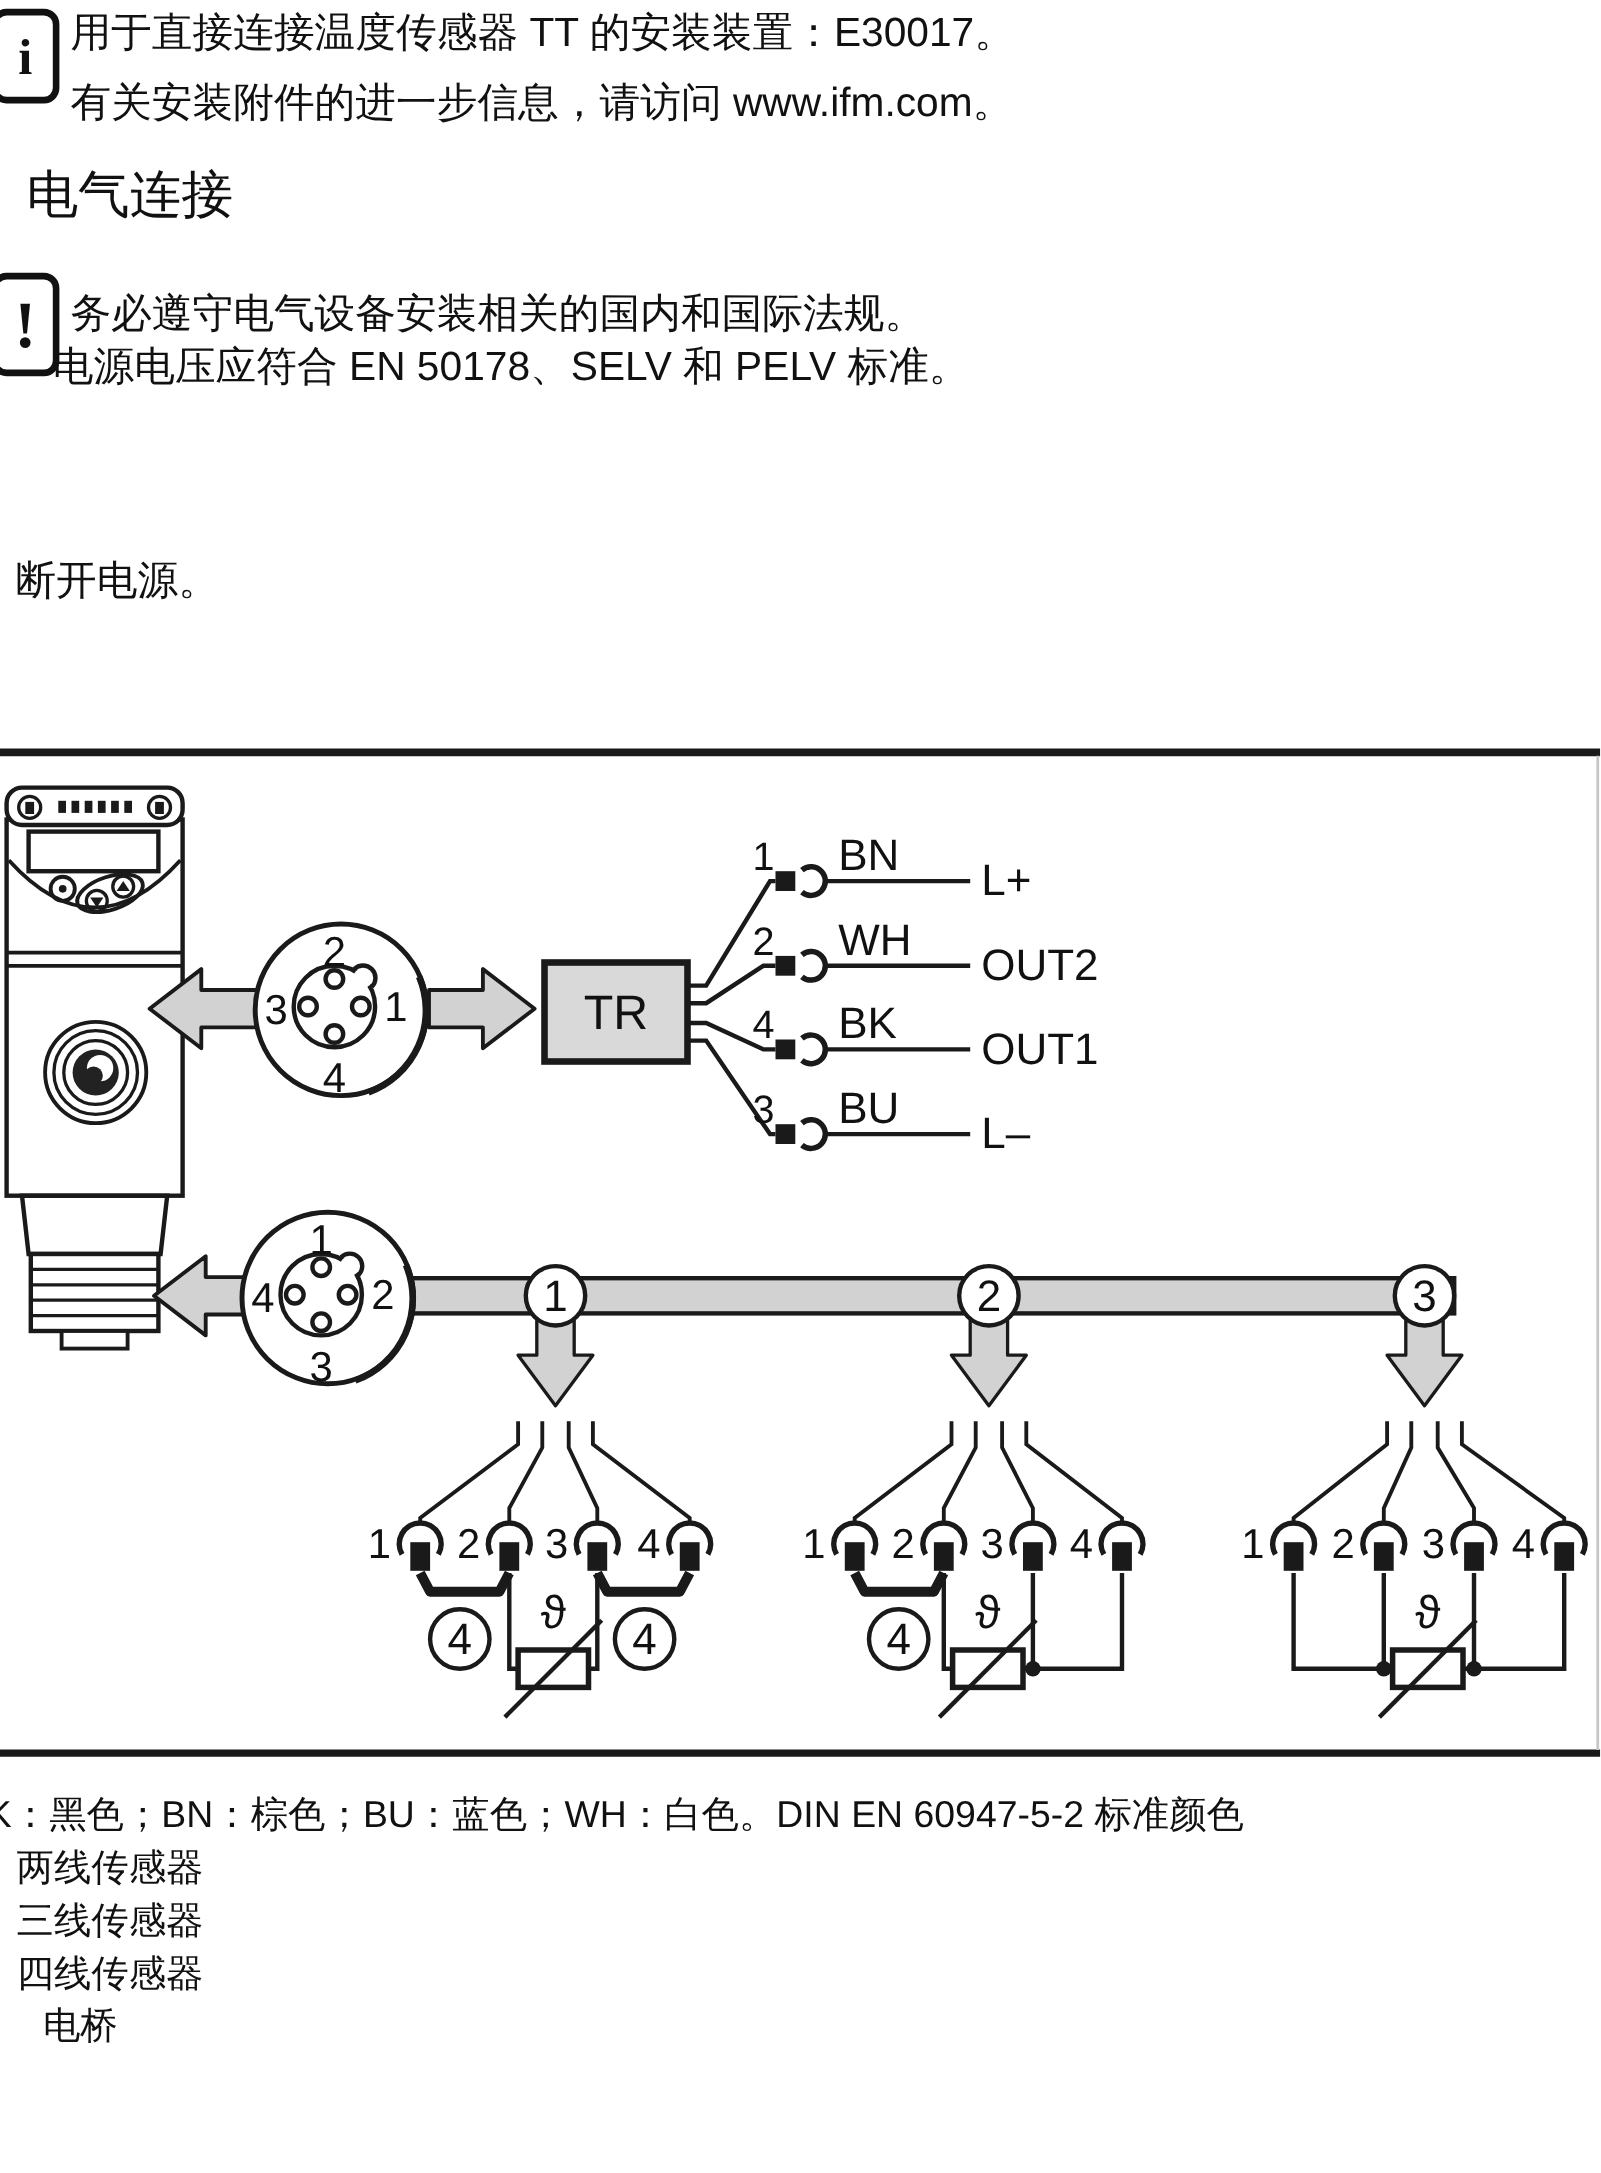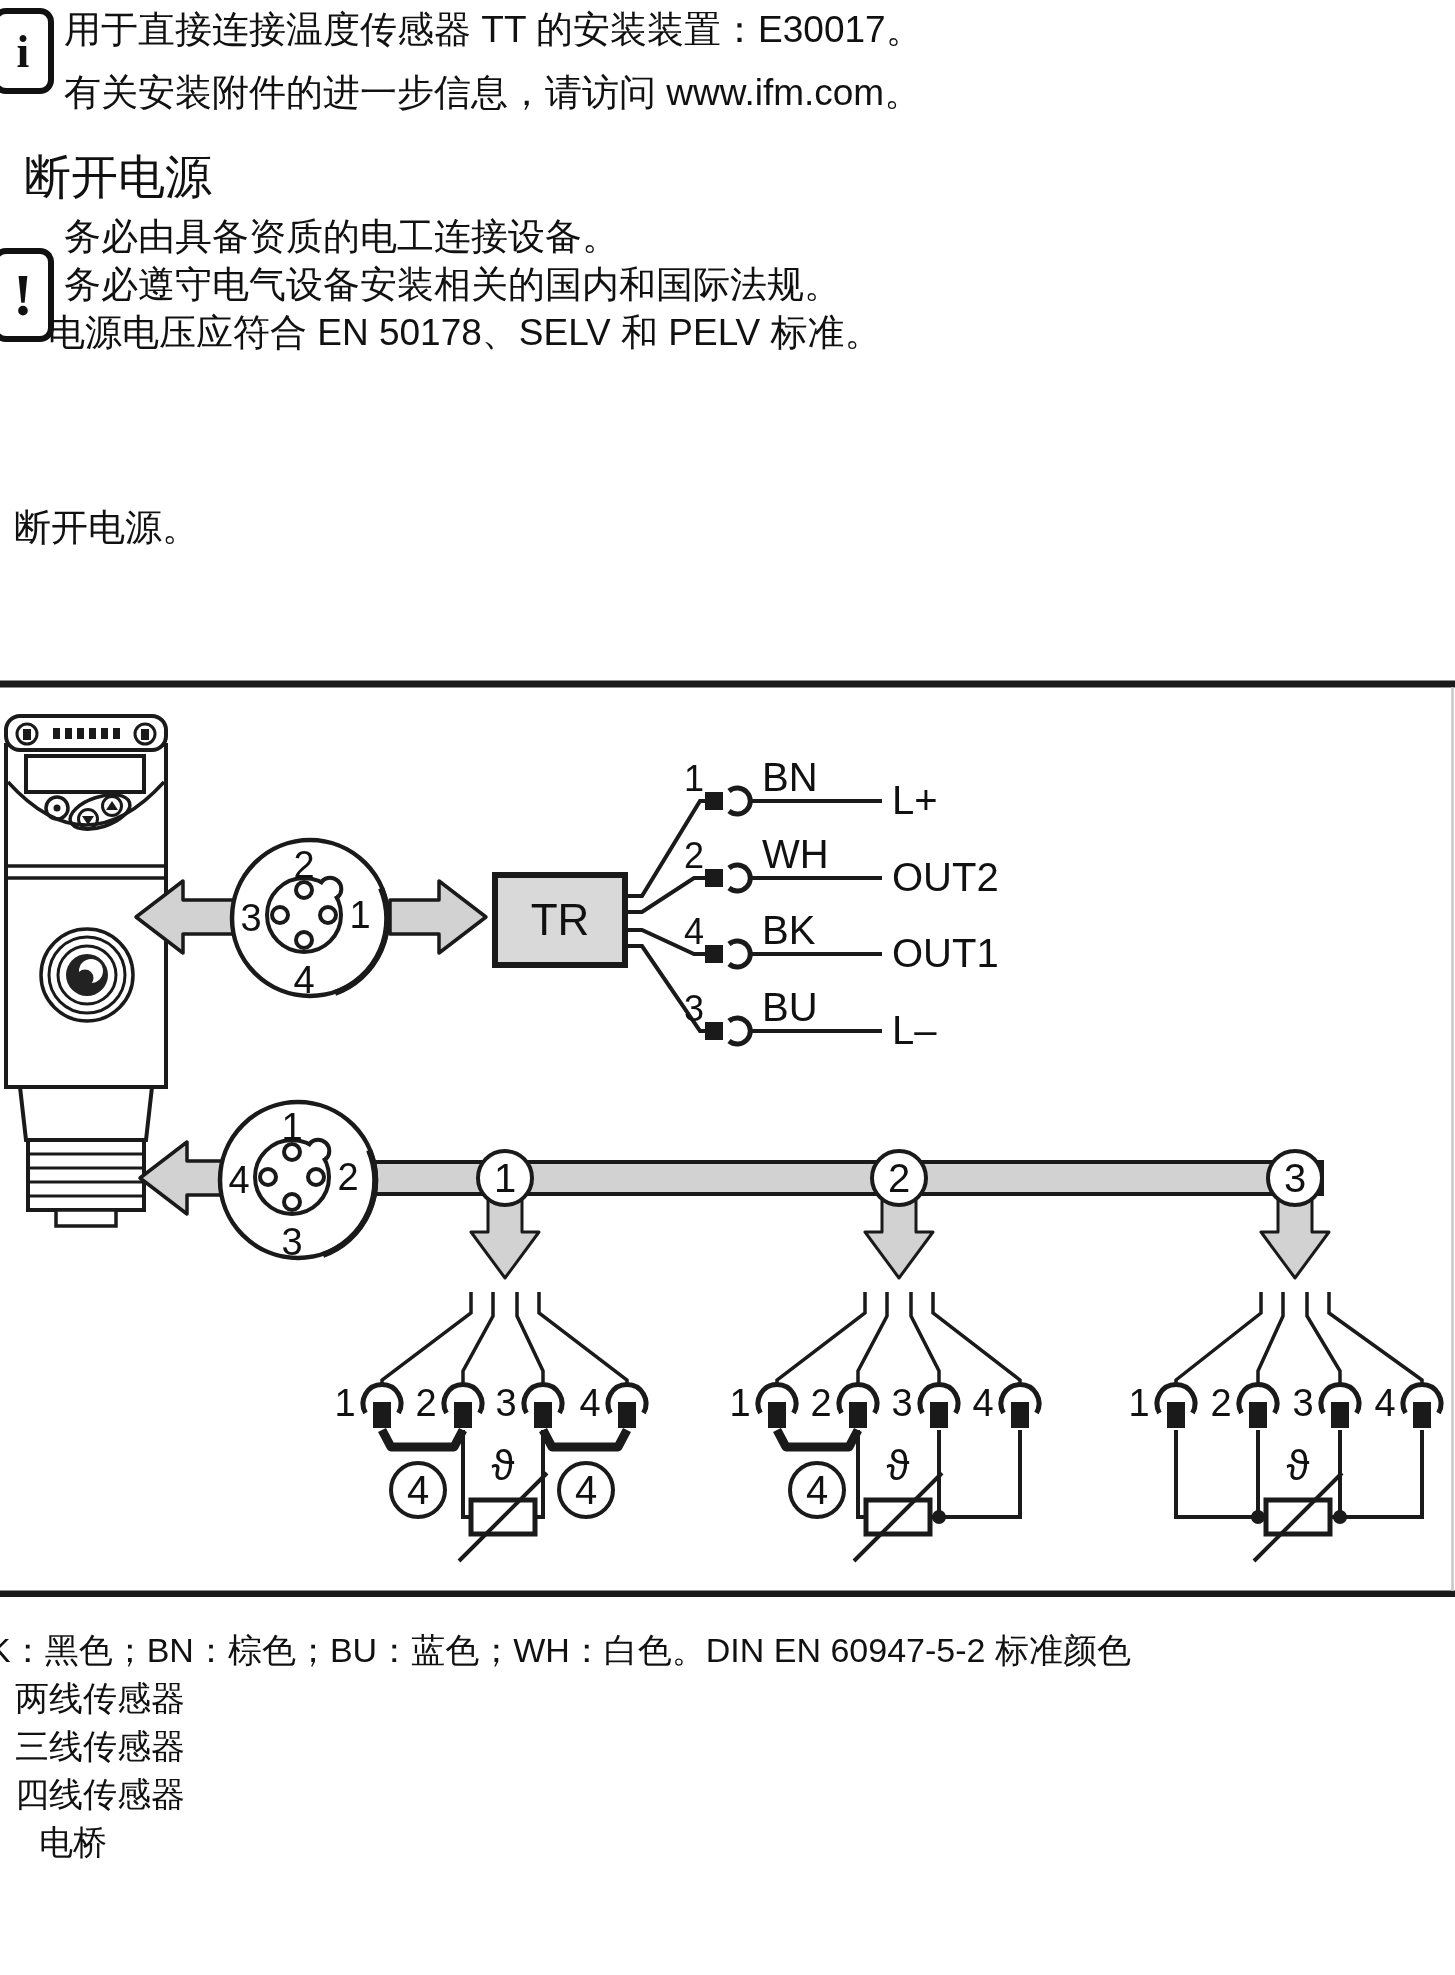--- a/index.html
+++ b/index.html
@@ -23,26 +23,25 @@
 <body>
 
 <div class="page">
 
   <div class="icon-box" style="left:-8px;top:8px;width:50px;height:74px;">
     <span class="icon-glyph" style="font-size:46px;">i</span>
   </div>
   <div class="t body-txt" style="left:64px;top:5px;">用于直接连接温度传感器 TT 的安装装置：E30017。</div>
   <div class="t body-txt" style="left:64px;top:68px;">有关安装附件的进一步信息，请访问 www.ifm.com。</div>
 
-  <div class="t heading" style="left:24px;top:146px;">断开电源</div>
+  <div class="t heading" style="left:24px;top:146px;">电气连接</div>
 
   <div class="icon-box" style="left:-8px;top:248px;width:50px;height:82px;">
     <span class="icon-glyph" style="font-size:60px;">!</span>
   </div>
-  <div class="t body-txt" style="left:64px;top:212px;">务必由具备资质的电工连接设备。</div>
   <div class="t body-txt" style="left:64px;top:260px;">务必遵守电气设备安装相关的国内和国际法规。</div>
   <div class="t body-txt" style="left:48px;top:308px;text-align:center;">电源电压应符合 EN 50178、SELV 和 PELV 标准。</div>
 
   <div class="t body-txt" style="left:14px;top:503px;text-align:center;">断开电源。</div>
 
   <svg style="top:680px;" width="1455" height="917" viewBox="0 680 1455 917">
 
     <line x1="0" y1="684" x2="1455" y2="684" class="ln" stroke-width="7"></line>
     <line x1="0" y1="1594" x2="1455" y2="1594" class="ln" stroke-width="7"></line>
     <line x1="1452.5" y1="687" x2="1452.5" y2="1591" stroke="#c6c6c6" stroke-width="2.5"></line>

